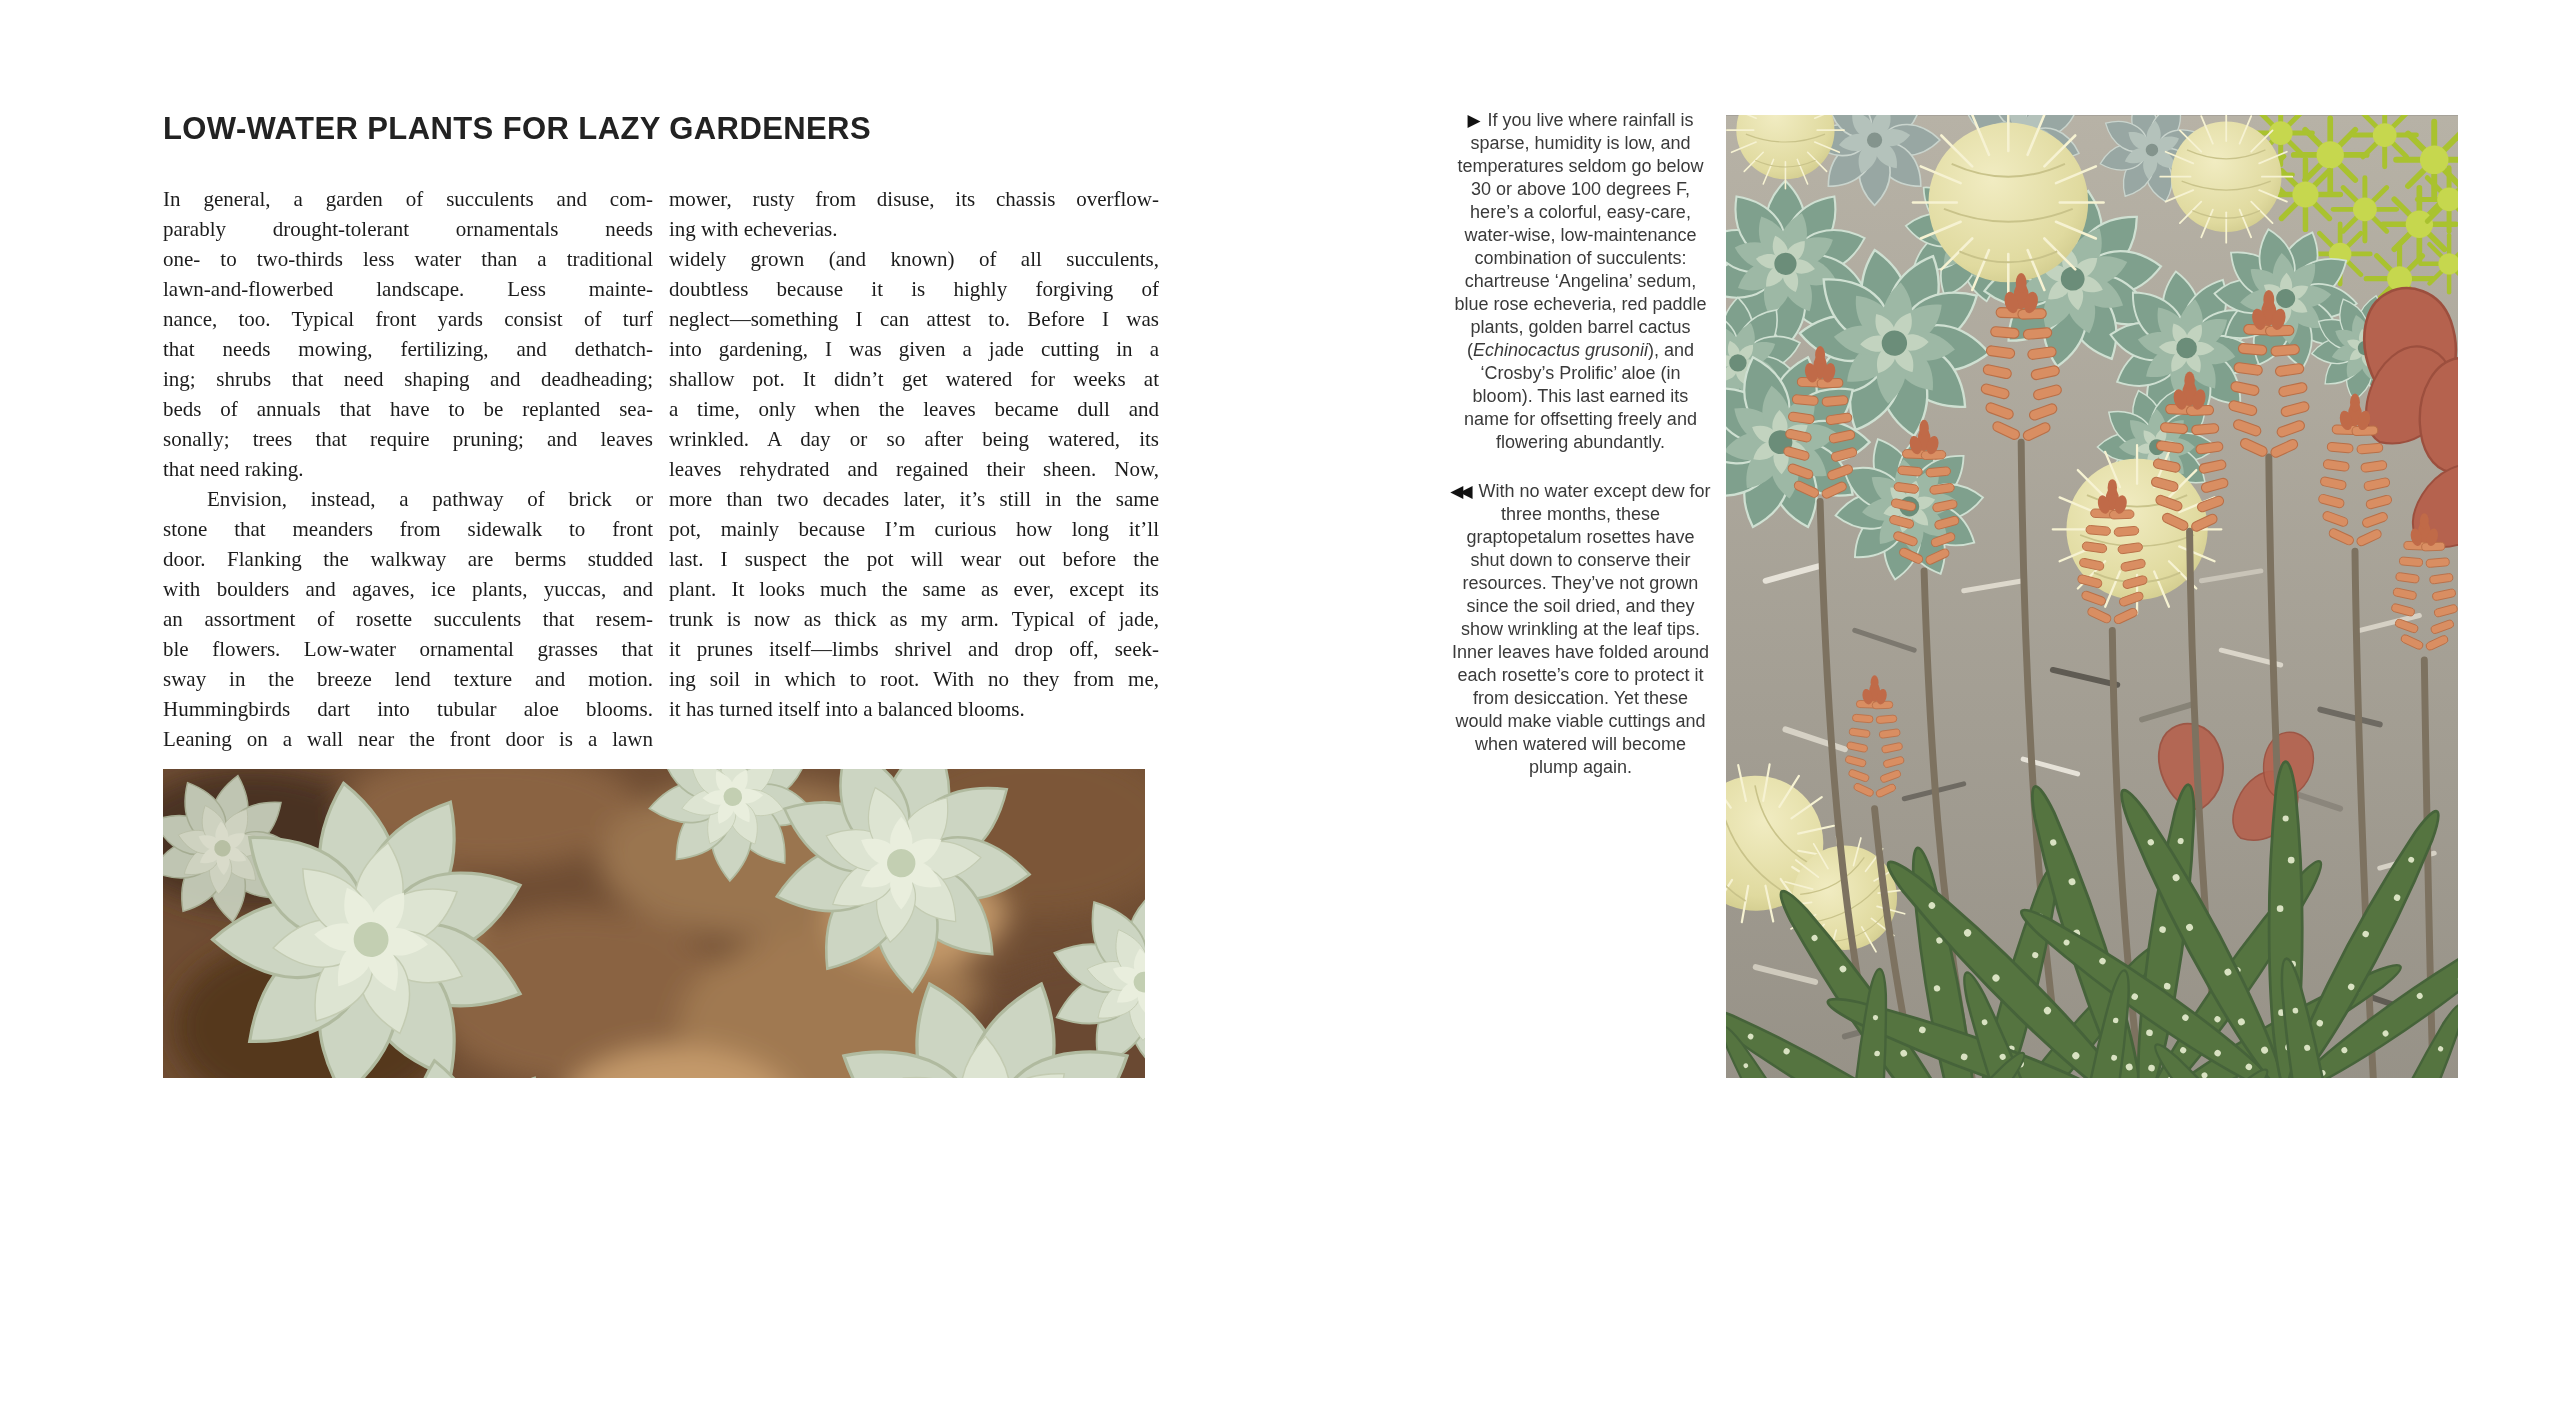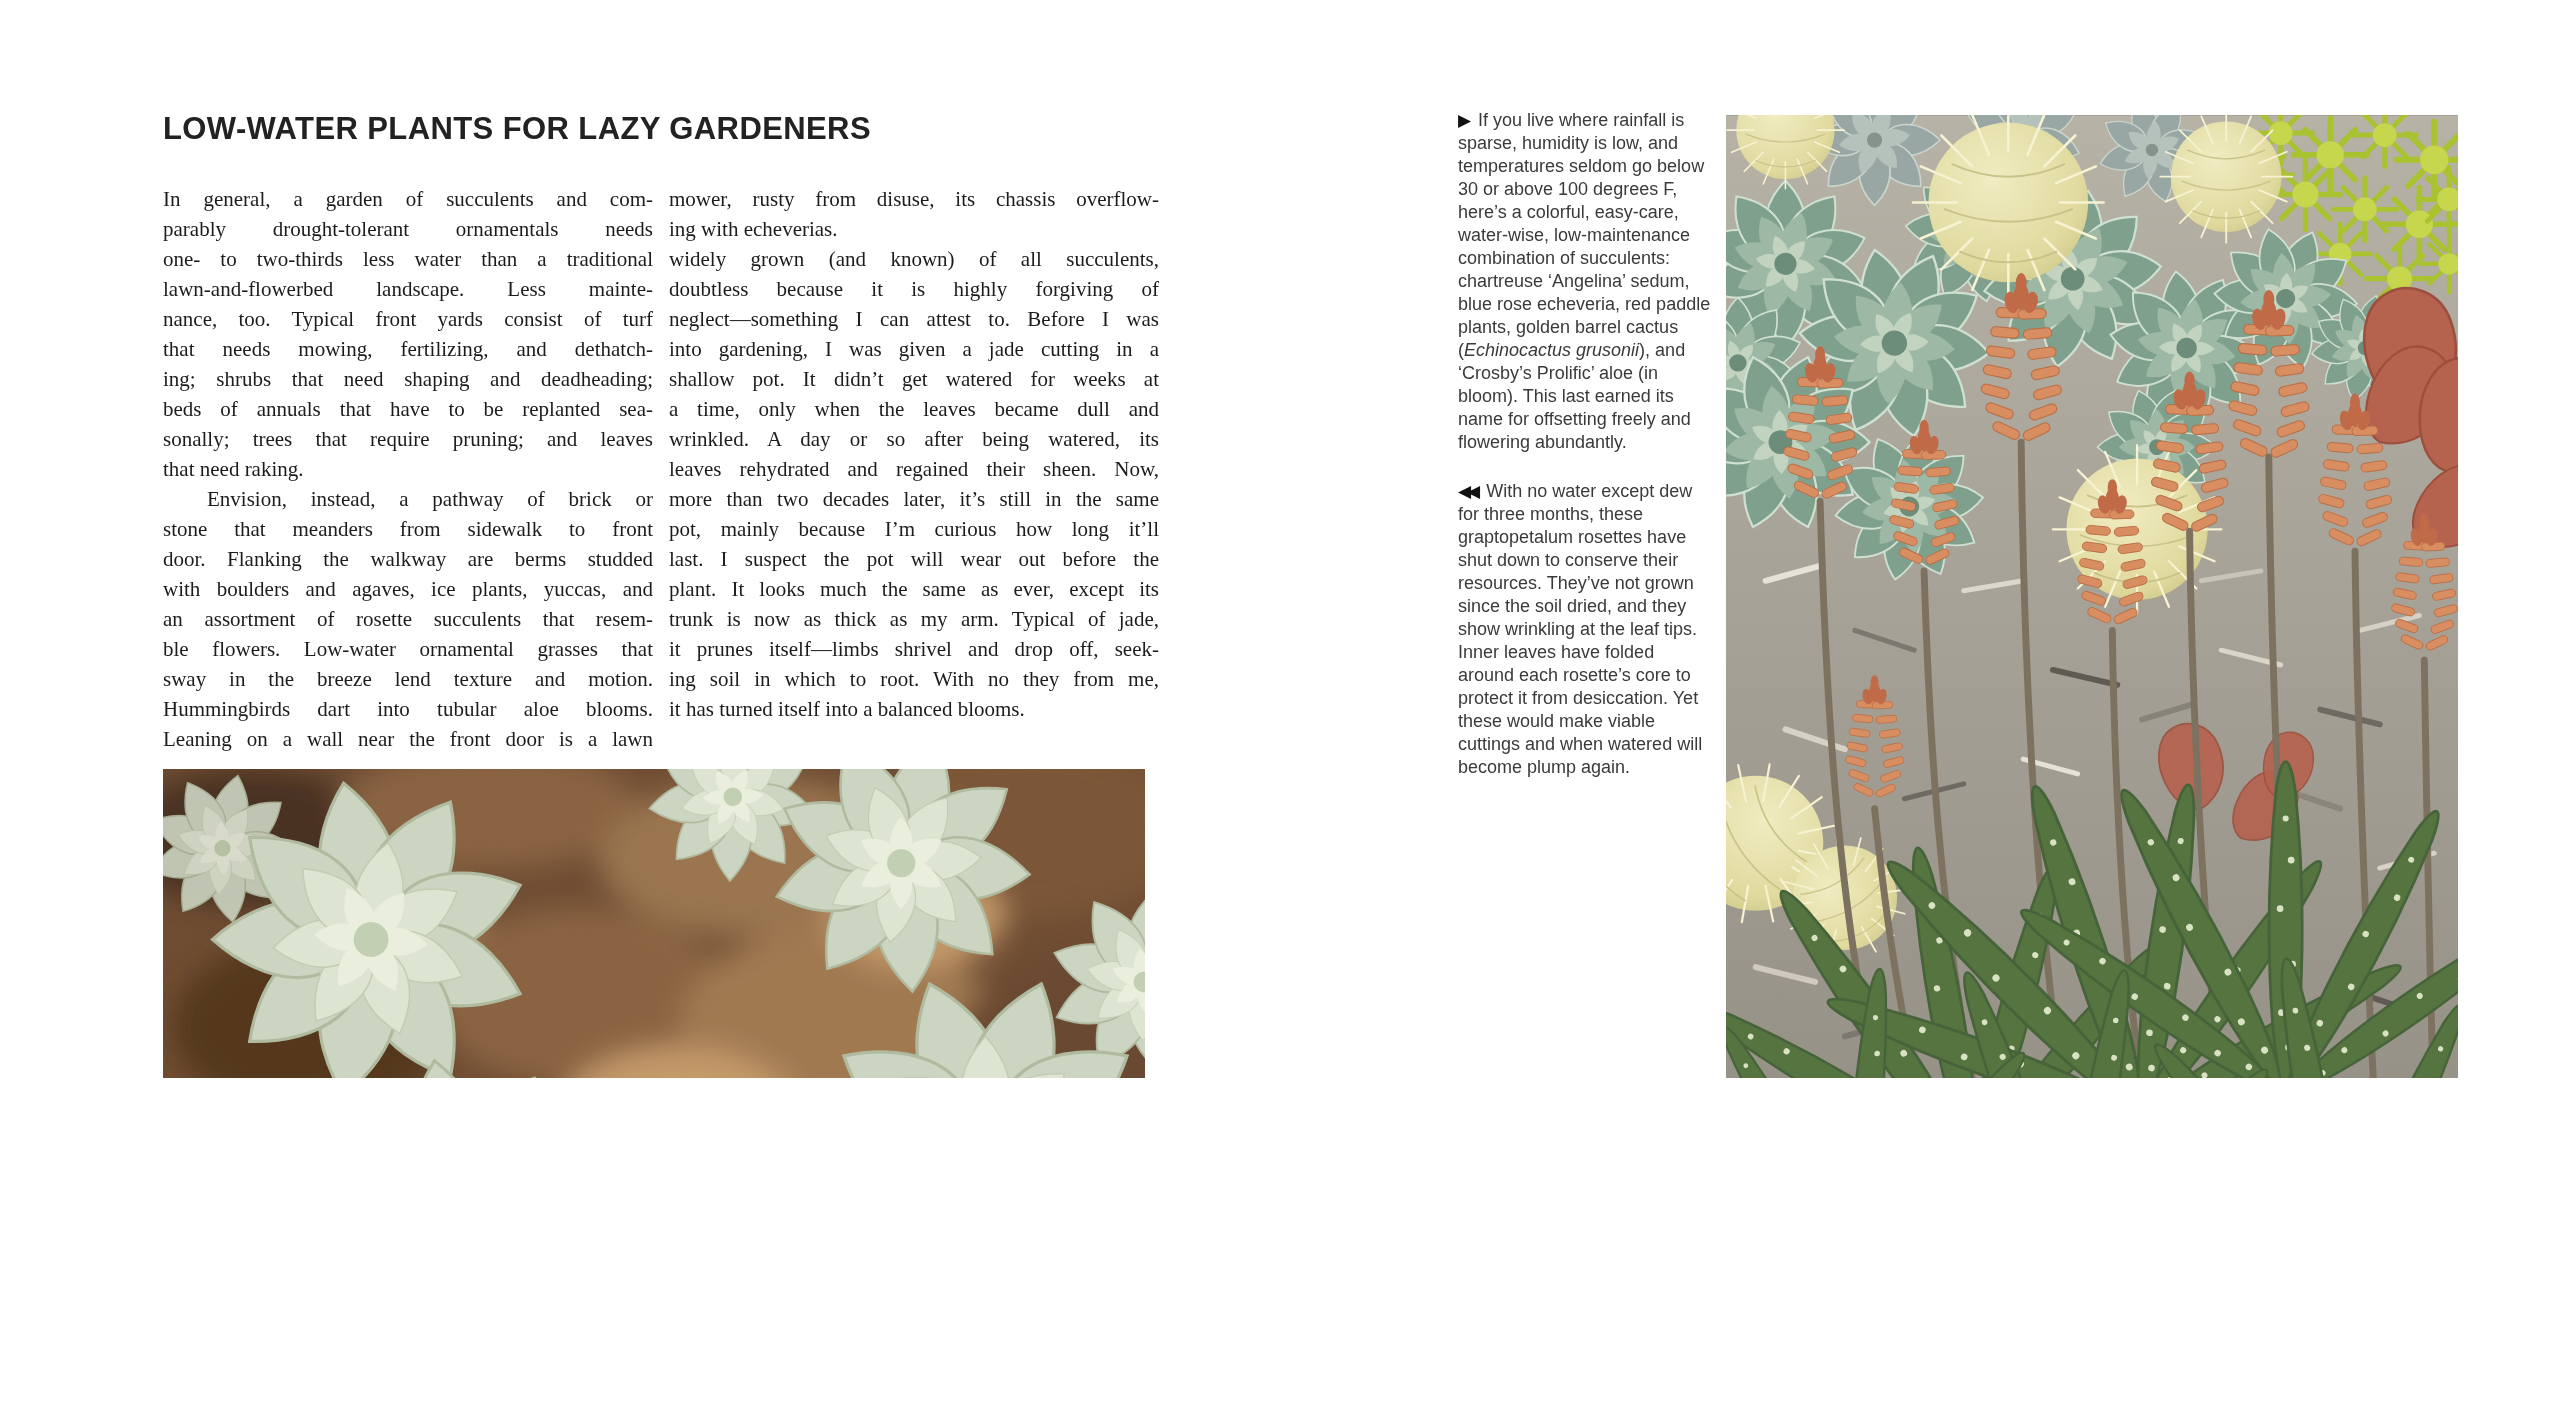--- a/index.html
+++ b/index.html
@@ -20,21 +20,21 @@
   .photo-left{left:163px;top:769px;width:982px;height:549px;}
   .photo-right{left:1726px;top:115px;width:732px;height:1207px;}
   
   .footer{position:absolute;left:99px;top:1330px;height:42px;display:flex;align-items:center;gap:32px;}
   .page-num{font-size:17px;font-weight:700;color:#2e2e2e;letter-spacing:0.5px;}
   .orn{margin-left:26px;}
   .footer-text{margin-left:26px;font-size:15px;letter-spacing:2.2px;color:#4f4f4f;font-family:Liberation Serif, serif;}
   
   .captions{position:absolute;left:1442px;top:109px;width:269px;
     font-size:18px;line-height:23px;color:#3a3a3a;}
-  .cap{margin:0 0 26px 16px;}
+  .cap{margin:0 0 26px 8px;text-align:center;}
   .cap i{font-style:italic;}
   .marker{color:#111;font-size:17px;margin-right:7px;}
   .marker.dbl{letter-spacing:-4px;margin-right:10px;}
 </style>
 </head>
 <body>
 
 <div class="spread">
 
   <h1 class="page-title">LOW-WATER PLANTS FOR LAZY GARDENERS</h1>

